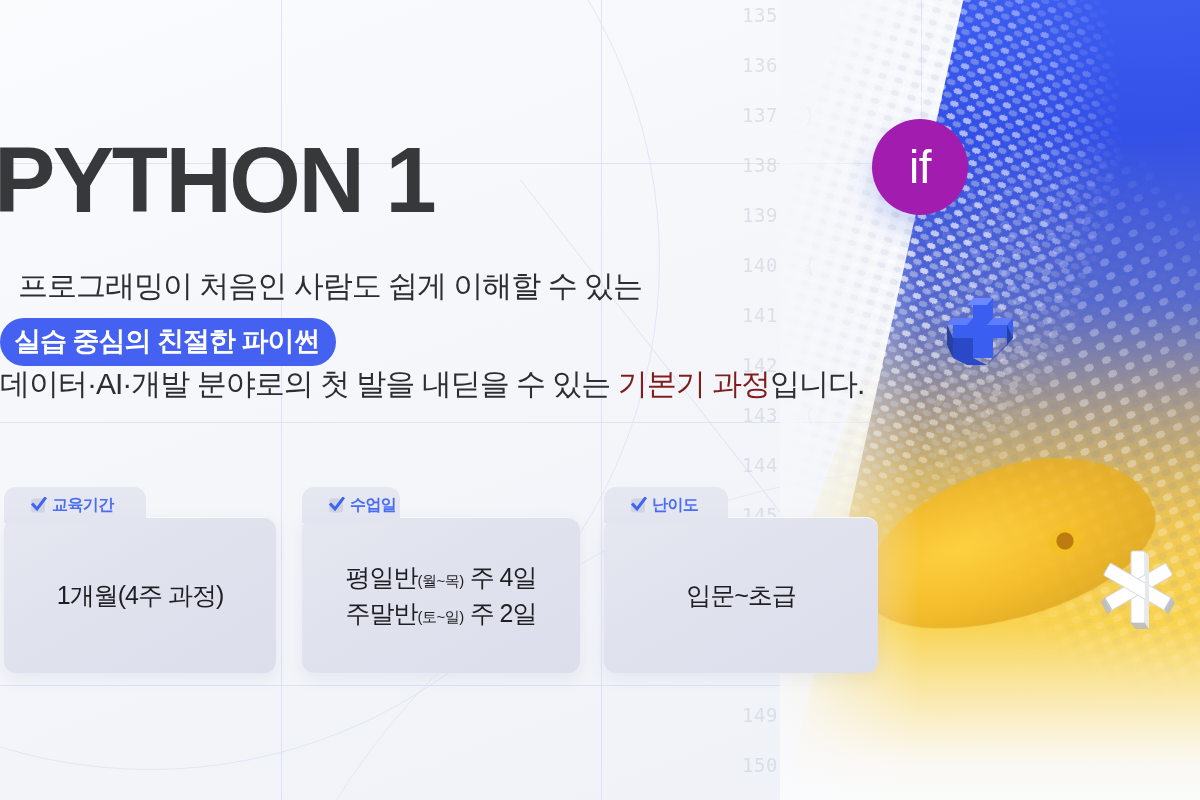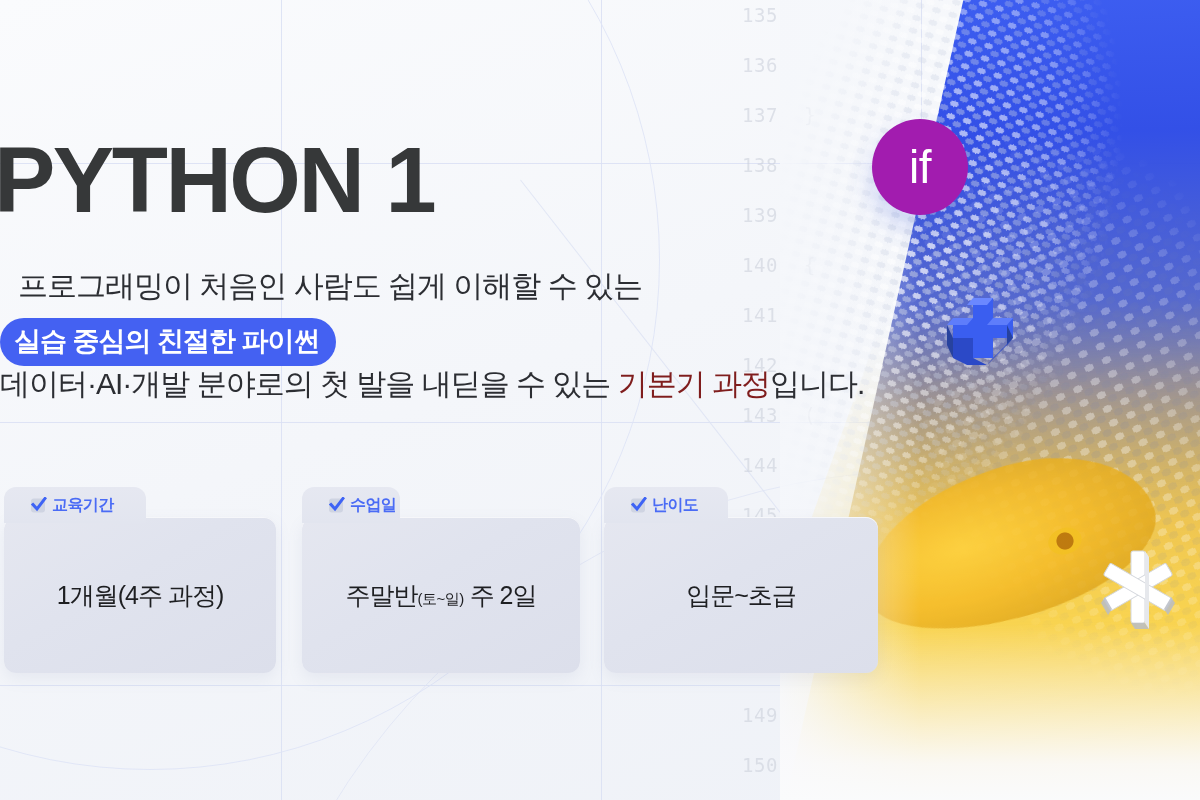--- a/index.html
+++ b/index.html
@@ -446,20 +446,21 @@
         <span class="chk">
           <svg viewBox="0 0 17 17" width="17" height="17" aria-hidden="true">
             <rect x="1" y="1.5" width="14" height="14" rx="3" fill="#cfd4e2"></rect>
             <path d="M3 7.5 L7 12 L15 1.5" fill="none" stroke="#3e63f5" stroke-width="3" stroke-linecap="square"></path>
           </svg>
         </span>
         <span class="tab-label">수업일</span>
       </div>
       <div class="body">
         <div class="txt">
+          <div><span>평일반</span><span class="sm">(월~목)</span><span> 주 4일</span></div>
           <div><span>주말반</span><span class="sm">(토~일)</span><span> 주 2일</span></div>
         </div>
       </div>
     </div>
 
     <div class="folder" id="card-level">
       <div class="tab">
         <span class="chk">
           <svg viewBox="0 0 17 17" width="17" height="17" aria-hidden="true">
             <rect x="1" y="1.5" width="14" height="14" rx="3" fill="#cfd4e2"></rect>

